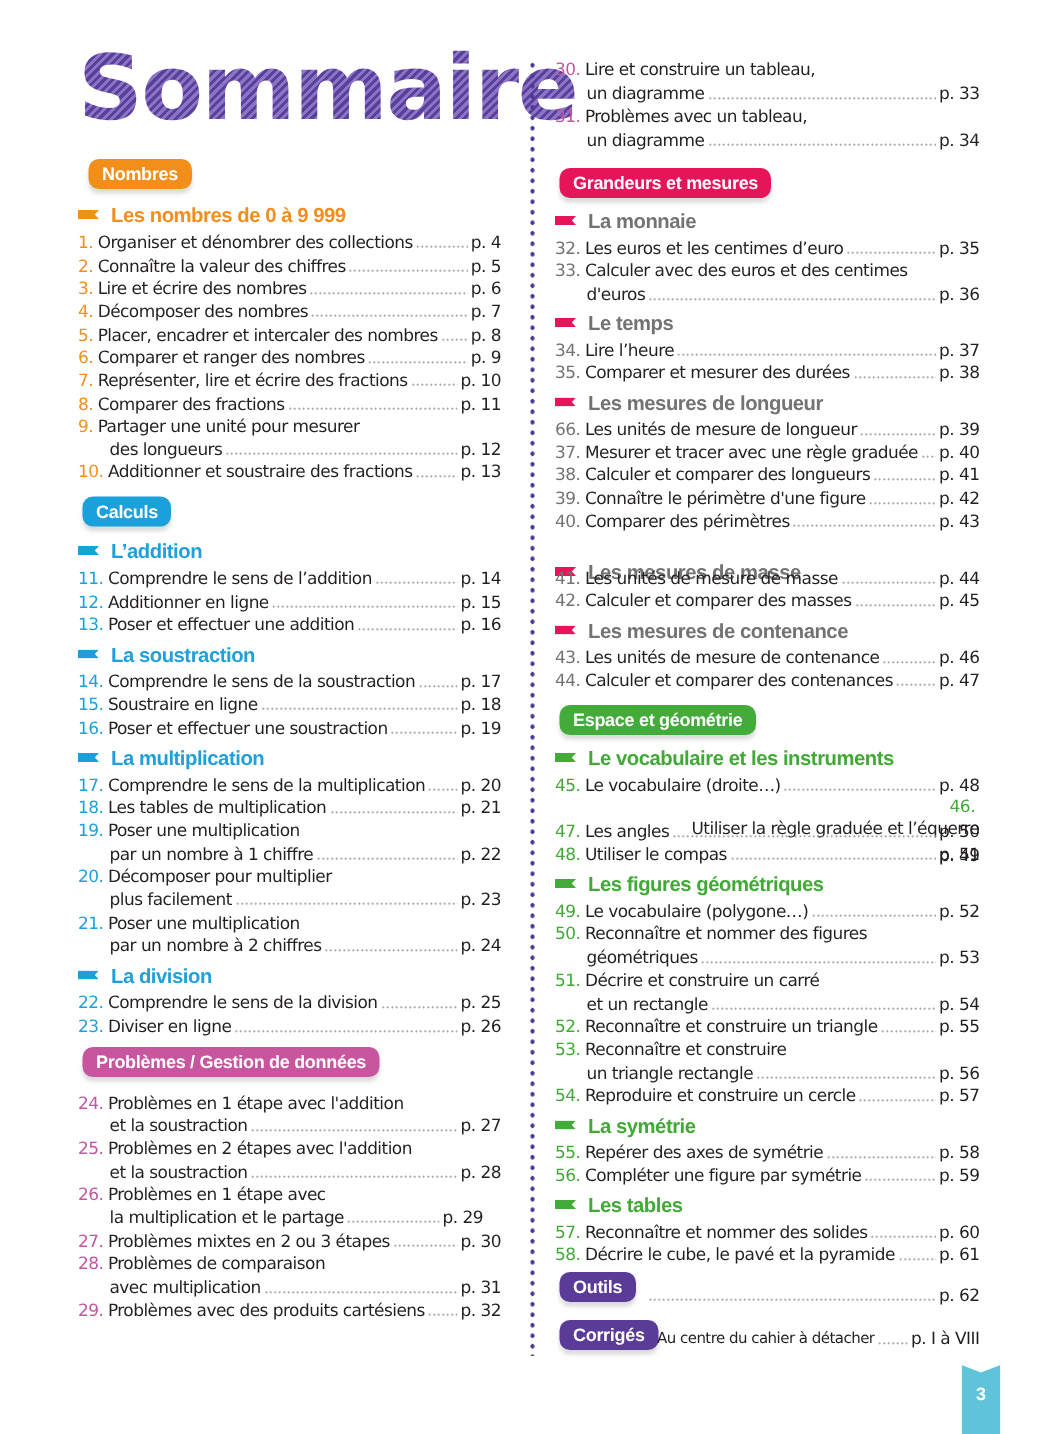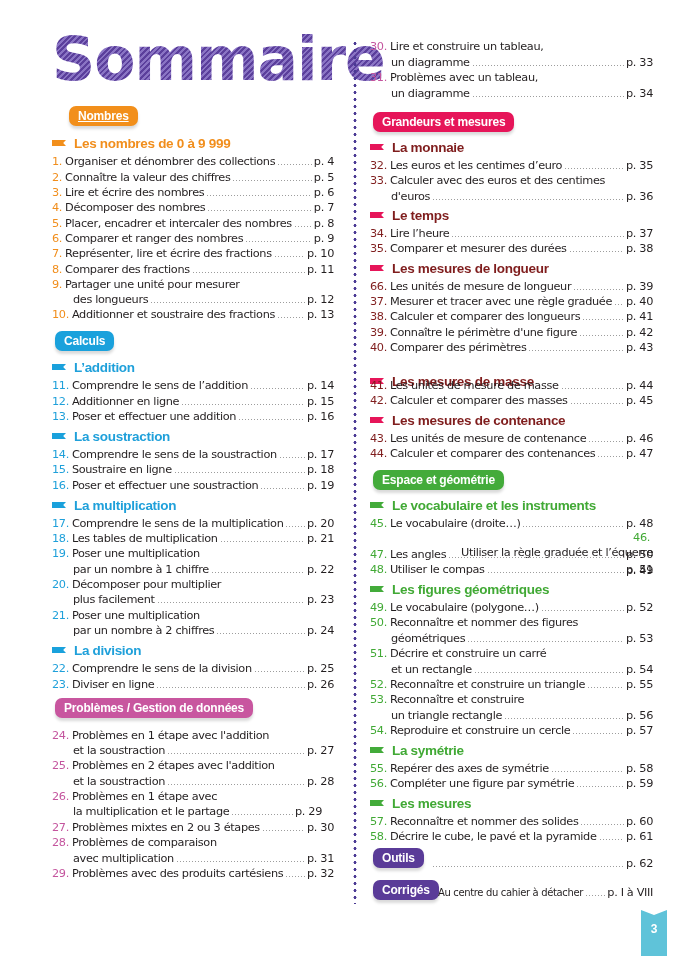--- a/index.html
+++ b/index.html
@@ -53,21 +53,21 @@
   .dots {
     flex: 1; height: 3px; margin: 0 2px 3px 2px;
     background: radial-gradient(circle, #9d9d9d 0.55px, transparent 0.8px) 0 0 / 3px 3px repeat-x;
   }
   .pg { }
   .cont { padding-left: 21px; }
 
   .orange { color: #f18e1c; }
   .blue { color: #1fa0da; }
   .pinkp { color: #c4559e; }
-  .red { color: #7f1d1d; }
+  .red { color: #737373; }
   .green { color: #41a935; }
 
   .bg-orange { background: #f28f1b; }
   .bg-blue { background: #1aa1dc; }
   .bg-pinkp { background: #c8569f; }
   .bg-red { background: #e61559; }
   .bg-green { background: #43ab3a; }
   .bg-purple { background: #5a3b98; }
 
   .corr-text { font-size: 10px; }
@@ -81,21 +81,21 @@
   }
 </style>
 </head>
 <body>
 
 <div class="title">Sommaire</div>
 <div class="divider"></div>
 
 <div class="col col-left">
 
-  <div class="badge bg-orange" style="left:17px;top:106px;text-decoration:underline;">Nombres</div>
+  <div class="badge bg-orange" style="left:7px;top:106px;">Nombres</div>
 
   <div class="sub orange" style="left:0;top:134px;">
     <span class="ribbon bg-orange"></span>
     <span>Les nombres de 0 à 9 999</span>
   </div>
 
   <div class="row" style="left:0;right:0;top:153px;">
       <span class="num orange">1.</span>
       <span class="txt">Organiser et dénombrer des collections</span>
       <span class="dots"></span>
@@ -541,21 +541,21 @@
     </div>
   <div class="row" style="left:0;right:0;top:775px;">
       <span class="num green">56.</span>
       <span class="txt">Compléter une figure par symétrie</span>
       <span class="dots"></span>
       <span class="pg">p. 59</span>
     </div>
 
   <div class="sub green" style="left:0;top:794px;">
     <span class="ribbon bg-green"></span>
-    <span>Les mesures</span>
+    <span>Les tables</span>
   </div>
   <div class="row" style="left:0;right:0;top:813px;">
       <span class="num green">57.</span>
       <span class="txt">Reconnaître et nommer des solides</span>
       <span class="dots"></span>
       <span class="pg">p. 60</span>
     </div>
   <div class="row" style="left:0;right:0;top:828px;">
       <span class="num green">58.</span>
       <span class="txt">Décrire le cube, le pavé et la pyramide</span>

